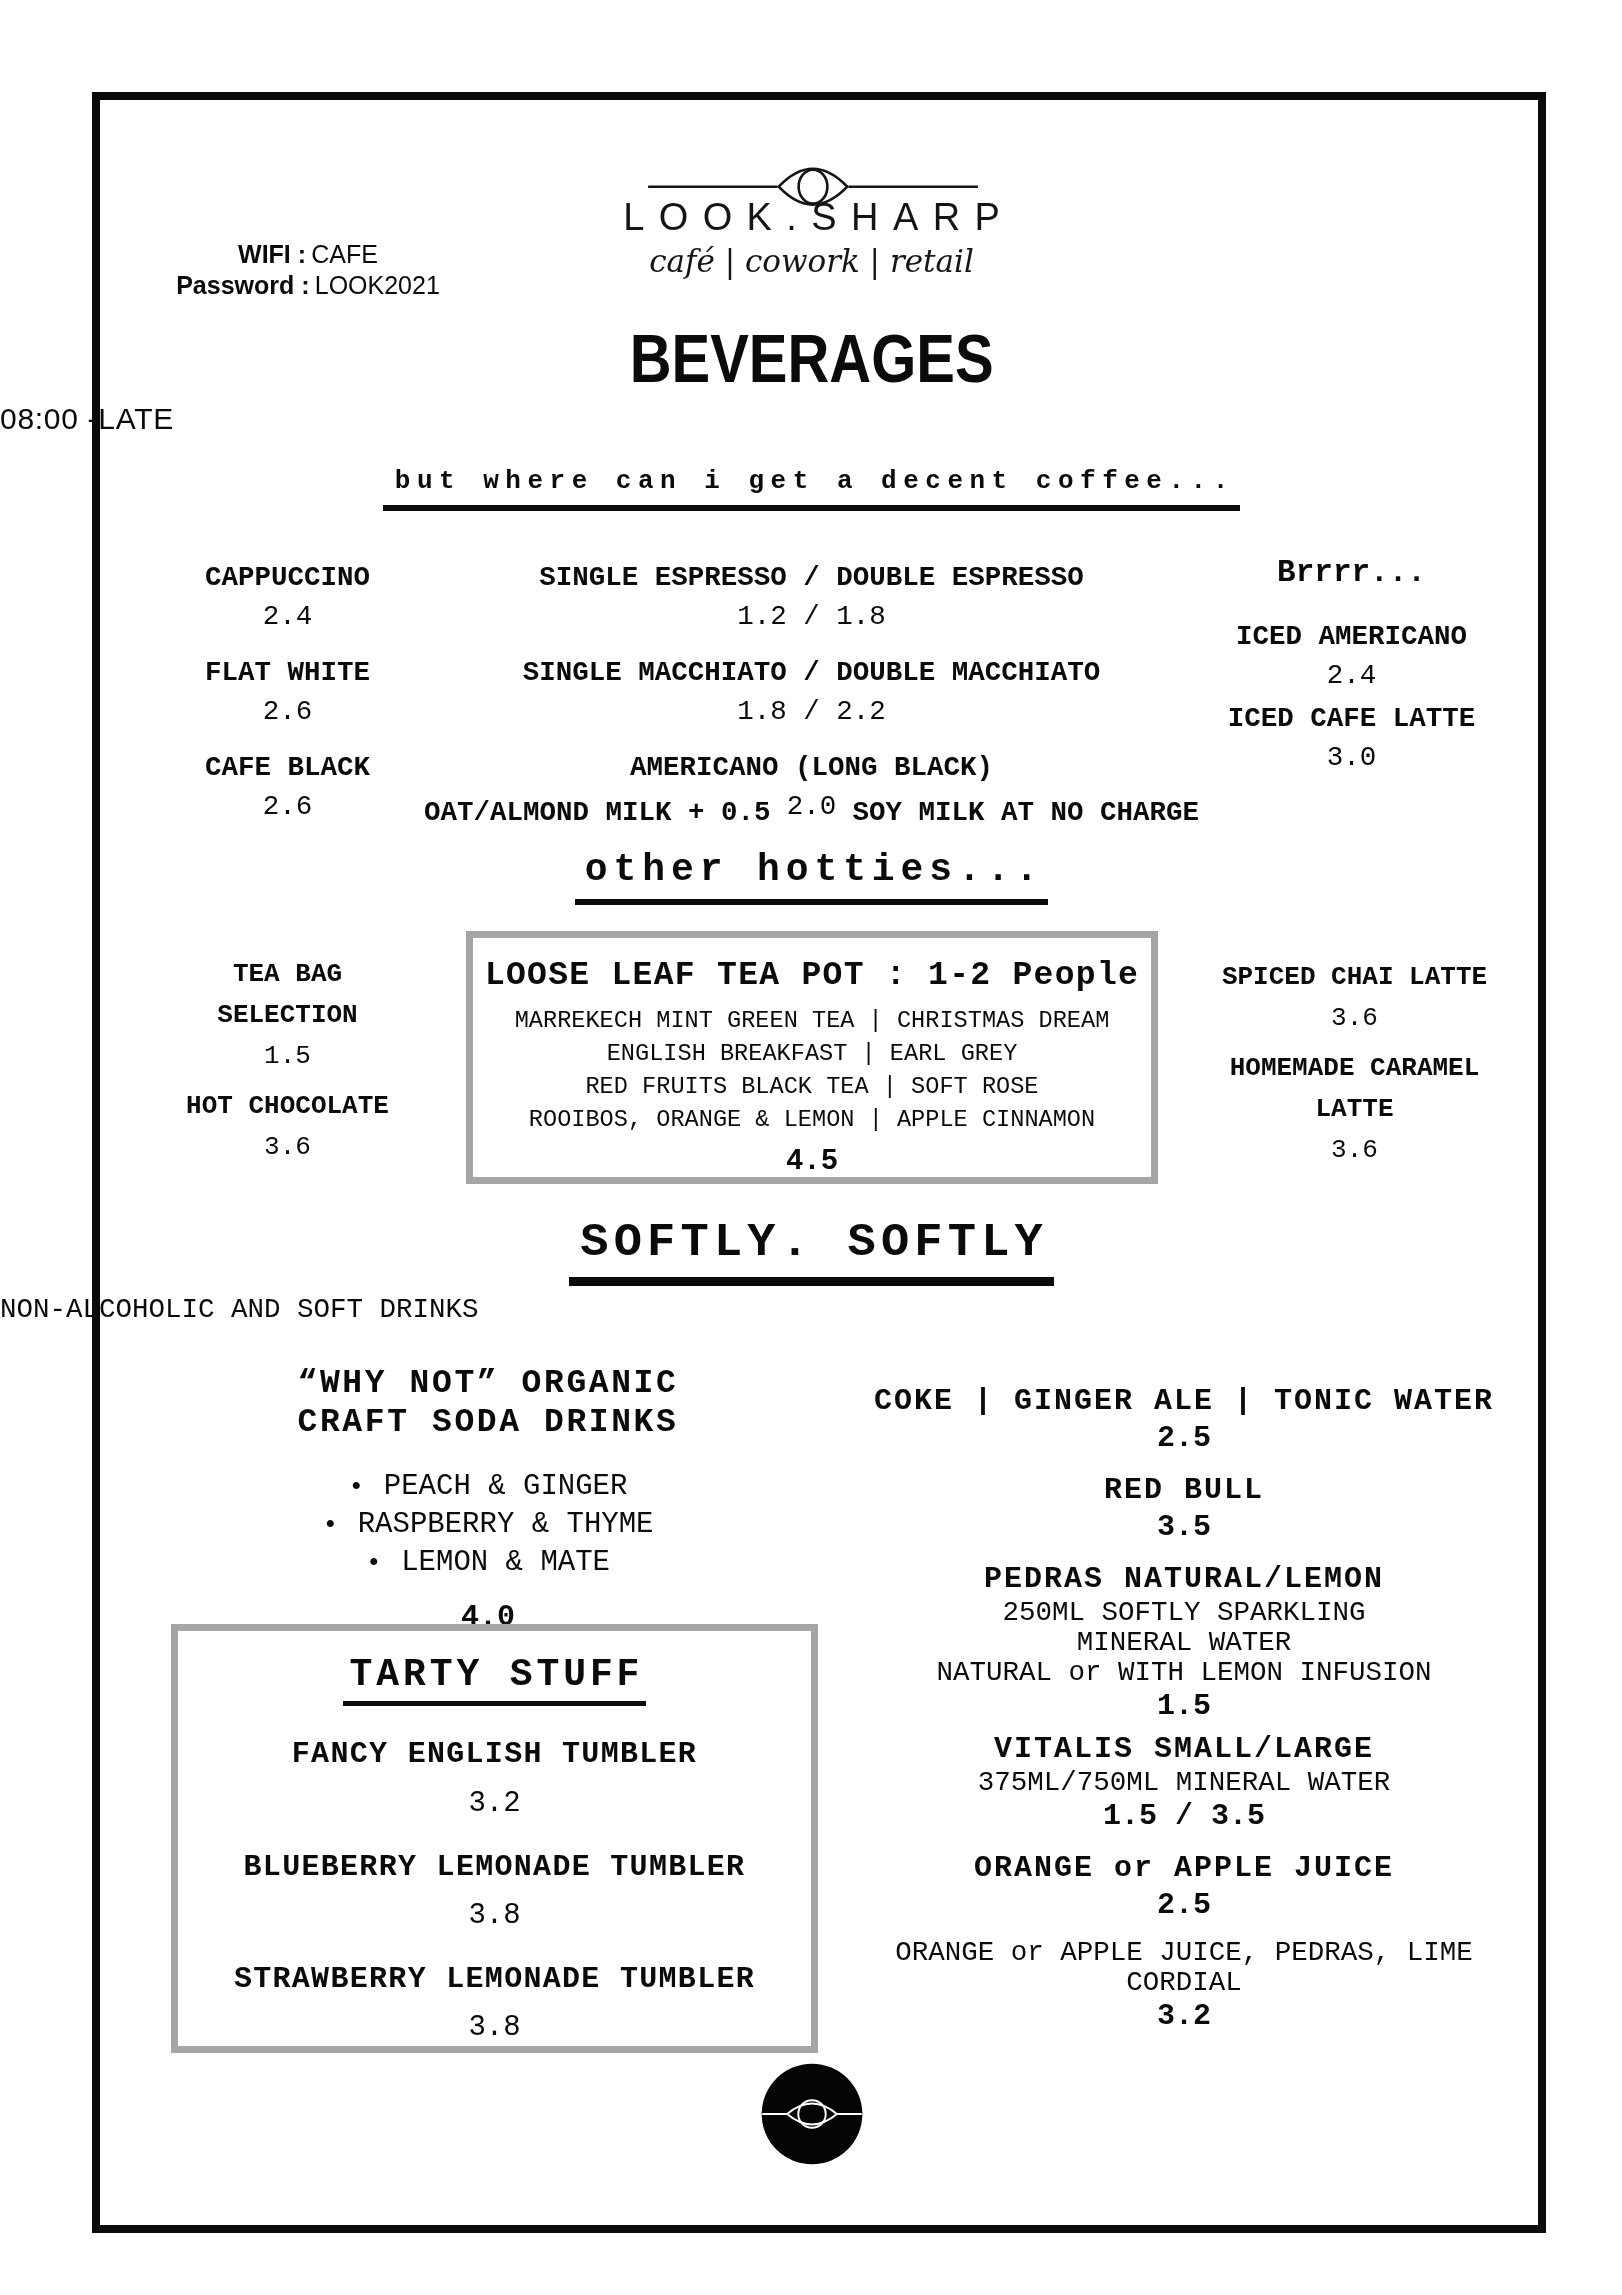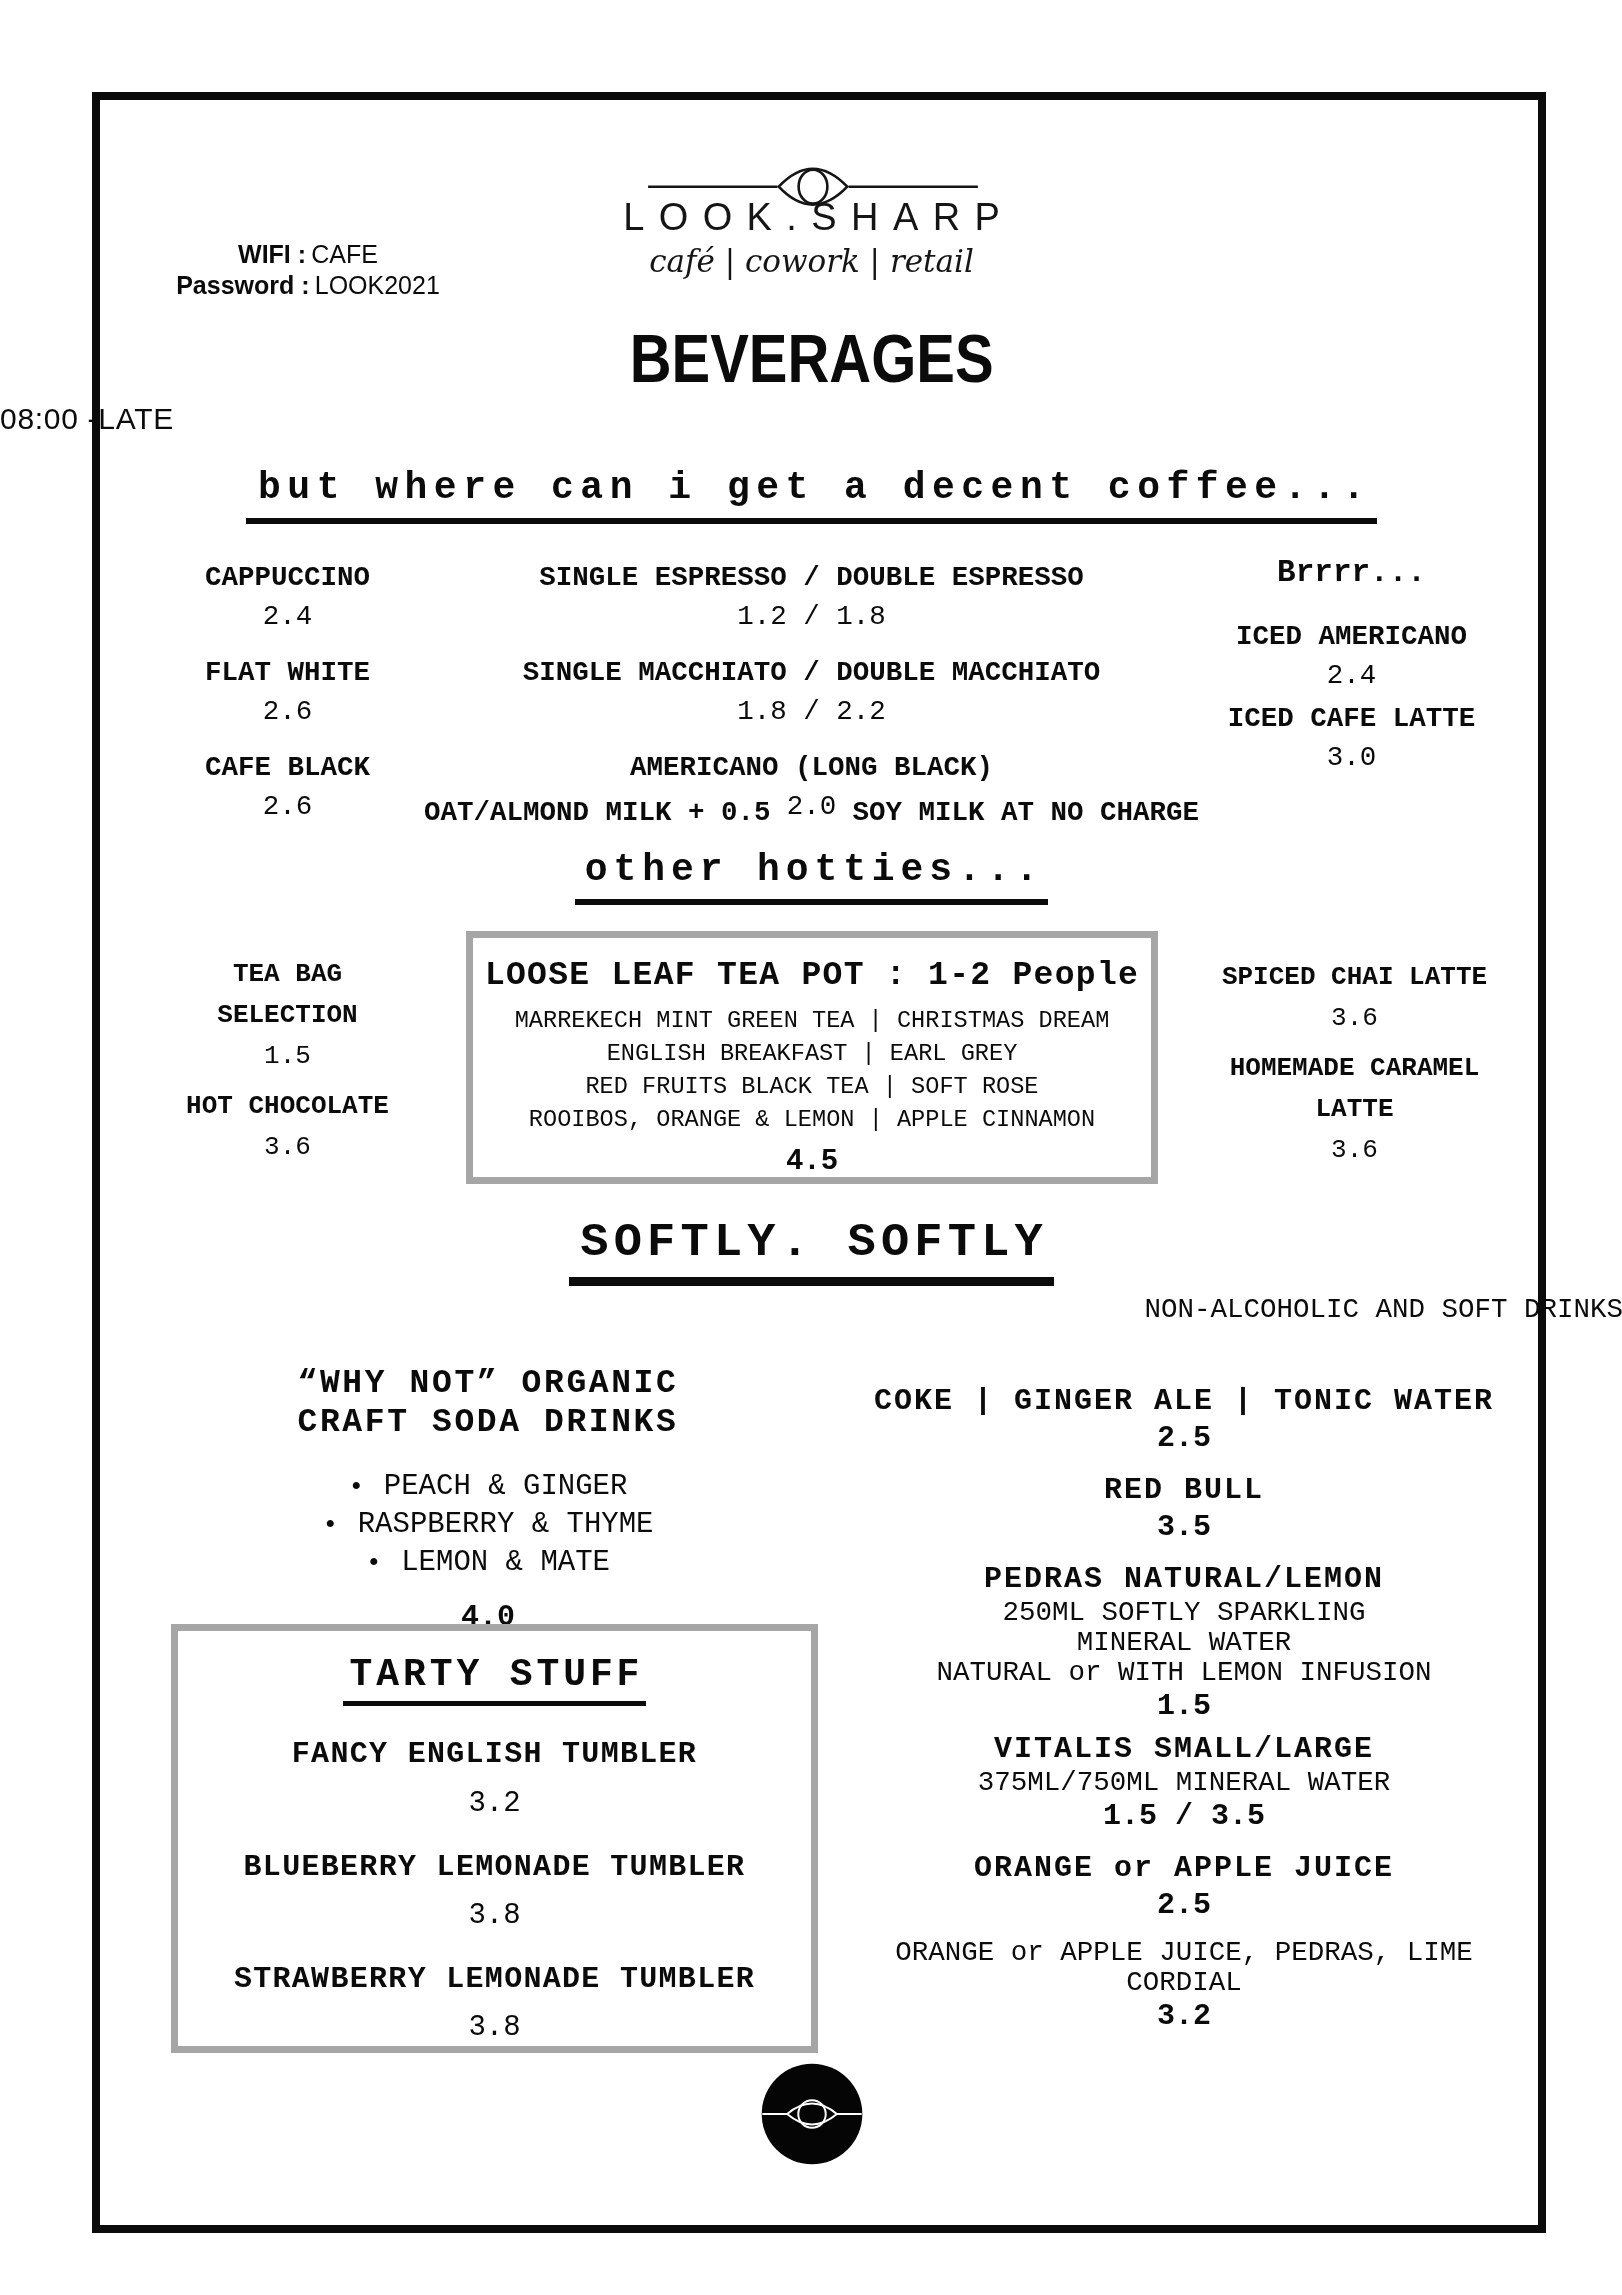--- a/index.html
+++ b/index.html
@@ -38,26 +38,26 @@
     position:absolute; left:0; top:402px; width:100%; 
     font-family:"Liberation Sans",sans-serif; font-size:30px; letter-spacing:0.7px;
   }
   
   .section-heading { position:absolute; left:0; width:100%; text-align:center; }
   .section-heading > span {
     display:inline-block; font-weight:700; border-bottom:6.5px solid #0b0b0b;
     white-space:nowrap;
   }
   #coffee-heading { top:466px; }
-  #coffee-heading > span { font-size:38px; letter-spacing:6.5px; padding:0 5.2px 9.2px 11.8px; }
+  #coffee-heading > span { font-size:26px; letter-spacing:6.5px; padding:0 5.2px 9.2px 11.8px; }
   #hotties-heading { top:848px; }
   #hotties-heading > span { font-size:38px; letter-spacing:5.9px; padding:0 3.9px 7.9px 9.8px; }
   #softly-heading { top:1216px; }
   #softly-heading > span { font-size:47px; letter-spacing:5.2px; padding:0 6.5px 7.9px 11.8px; border-bottom-width:9.8px; }
-  .softly-sub { position:absolute; left:0; top:1294px; width:100%; text-align:right; font-size:27.5px; }
+  .softly-sub { position:absolute; left:0; top:1294px; width:100%; text-align:left; font-size:27.5px; }
   
   .menu-col { position:absolute; text-align:center; }
   .m-item { margin-bottom:17px; }
   .m-name { font-weight:700; font-size:27.5px; line-height:39px; }
   .m-price { font-size:27.5px; line-height:39px; }
   #coffee-left  { left:160px;  top:558px; width:255px; }
   #coffee-center{ left:517px;  top:558px; width:589px; }
   #coffee-right { left:1188px; top:554px; width:327px; }
   #coffee-right .m-item { margin-bottom:3.9px; }
   .iced-heading { font-weight:700; font-size:31px; line-height:37px; margin-bottom:26px; }

